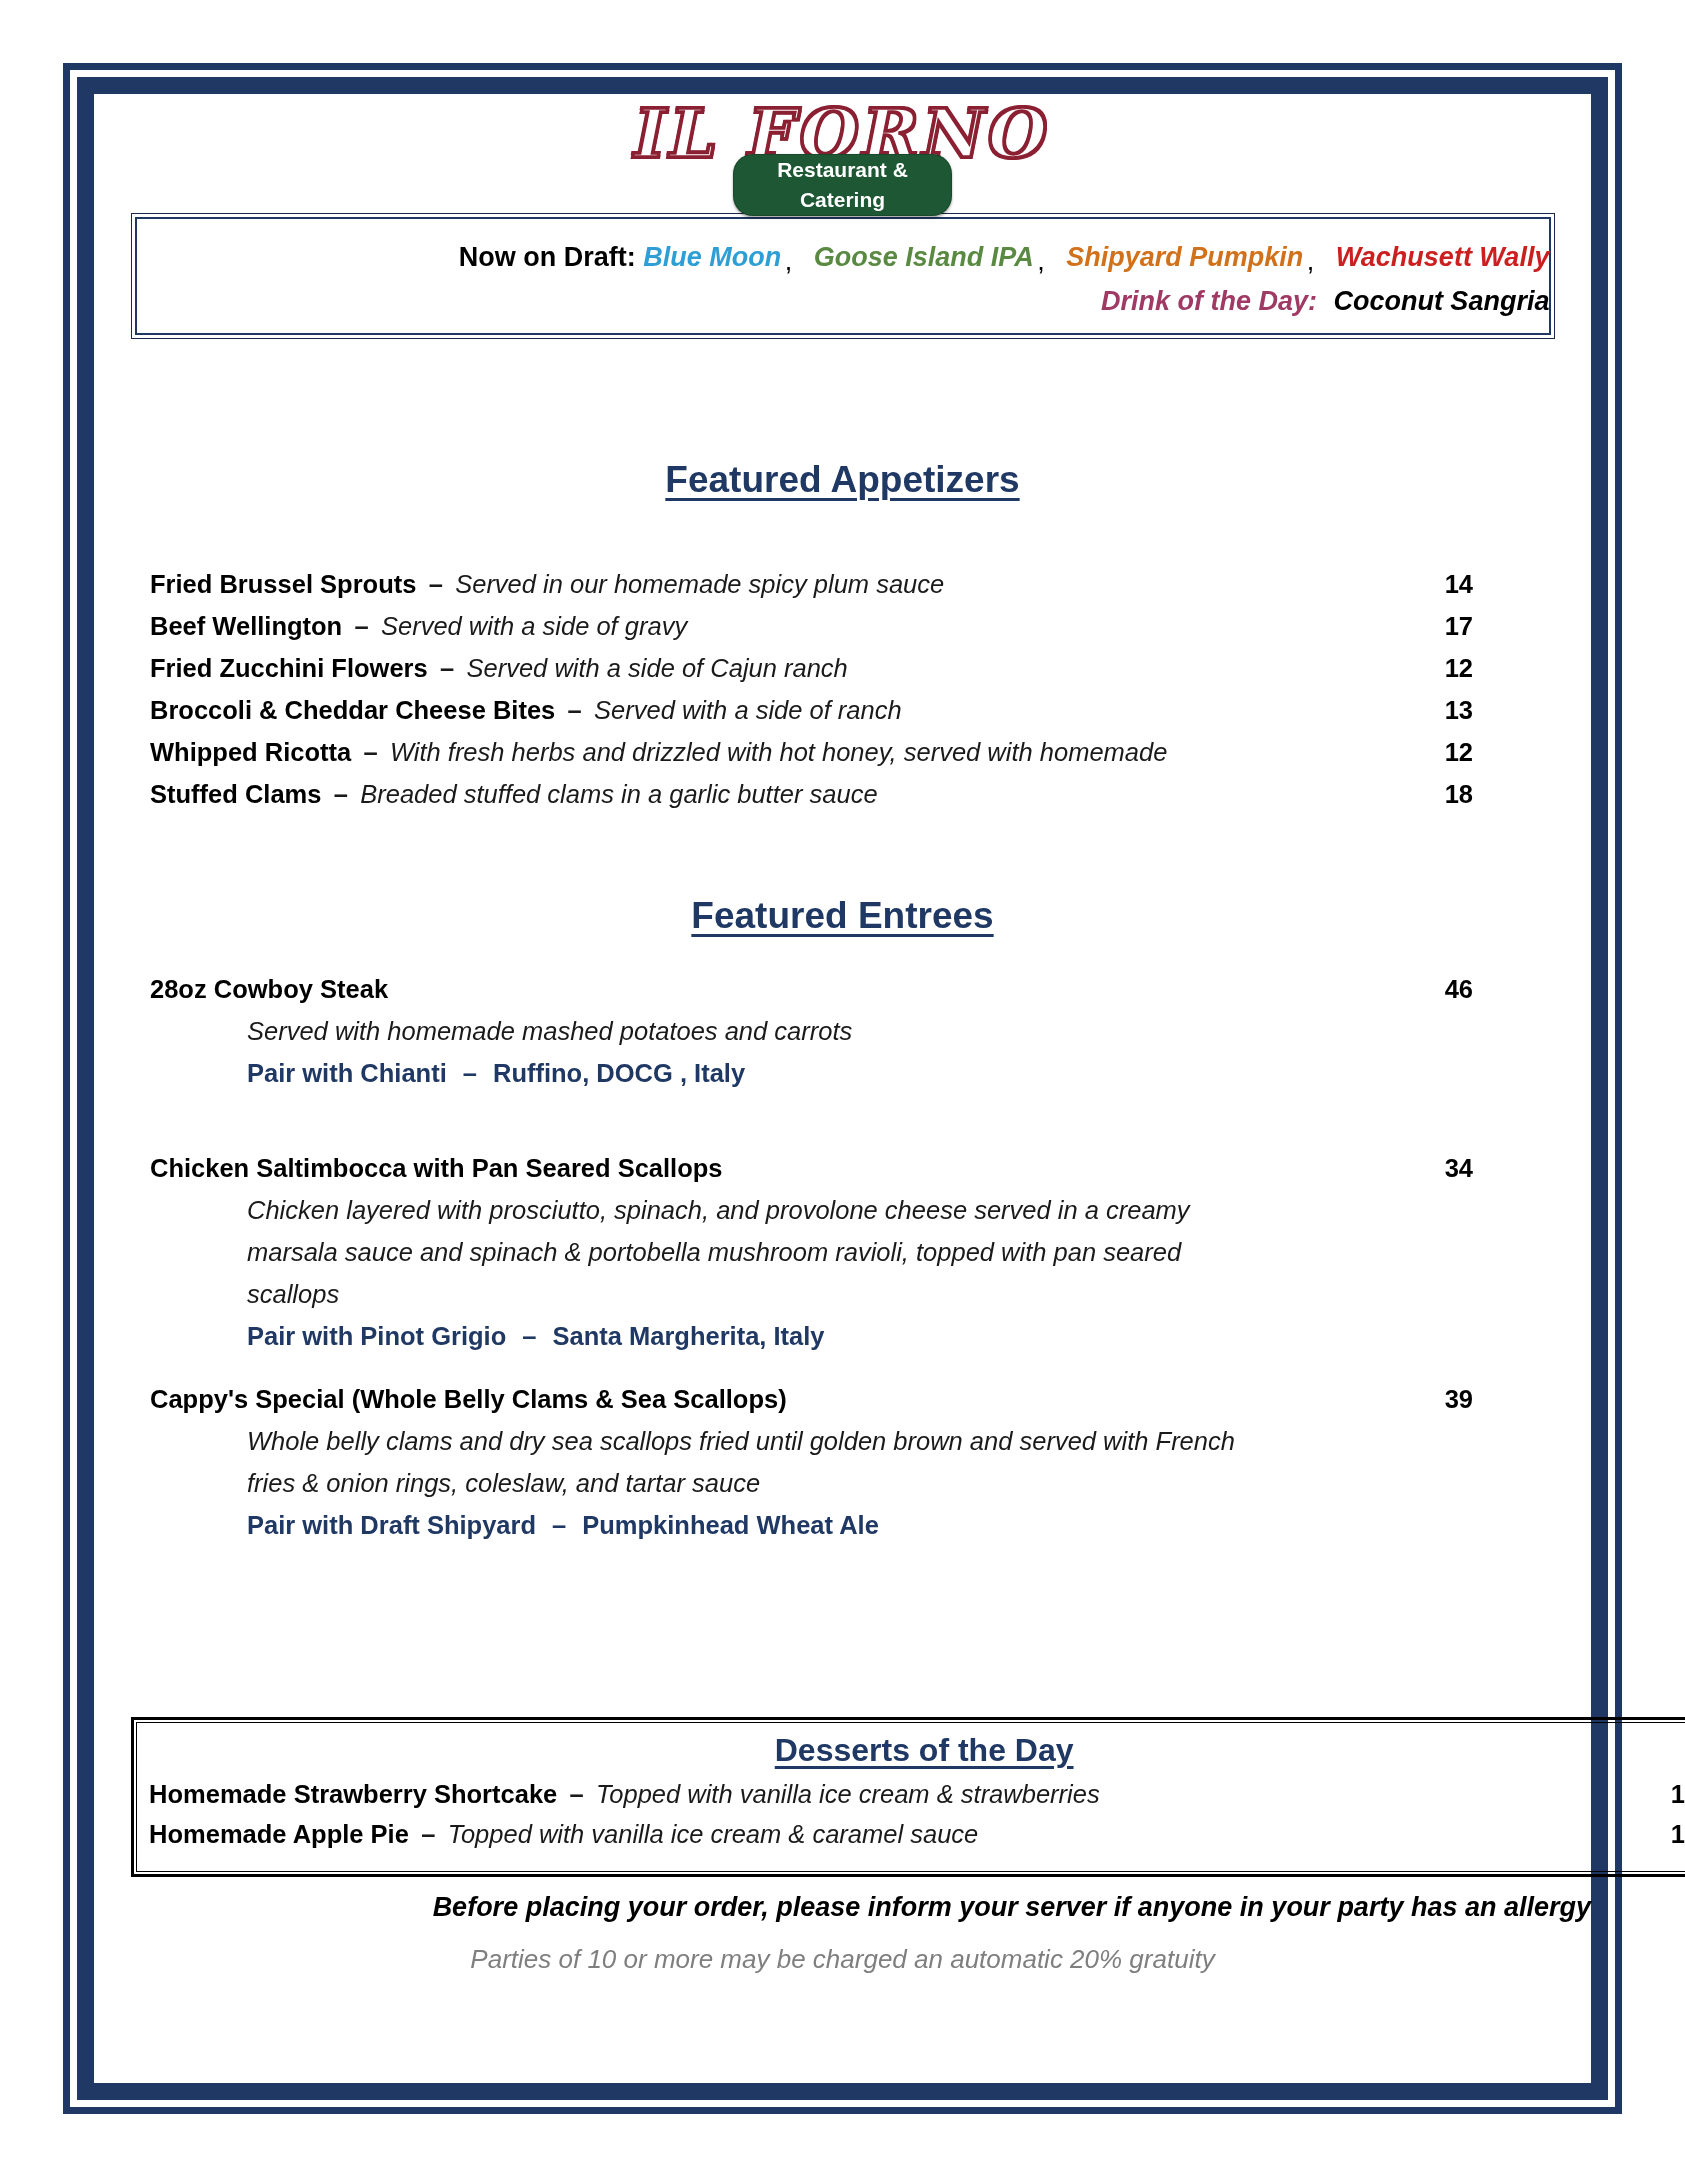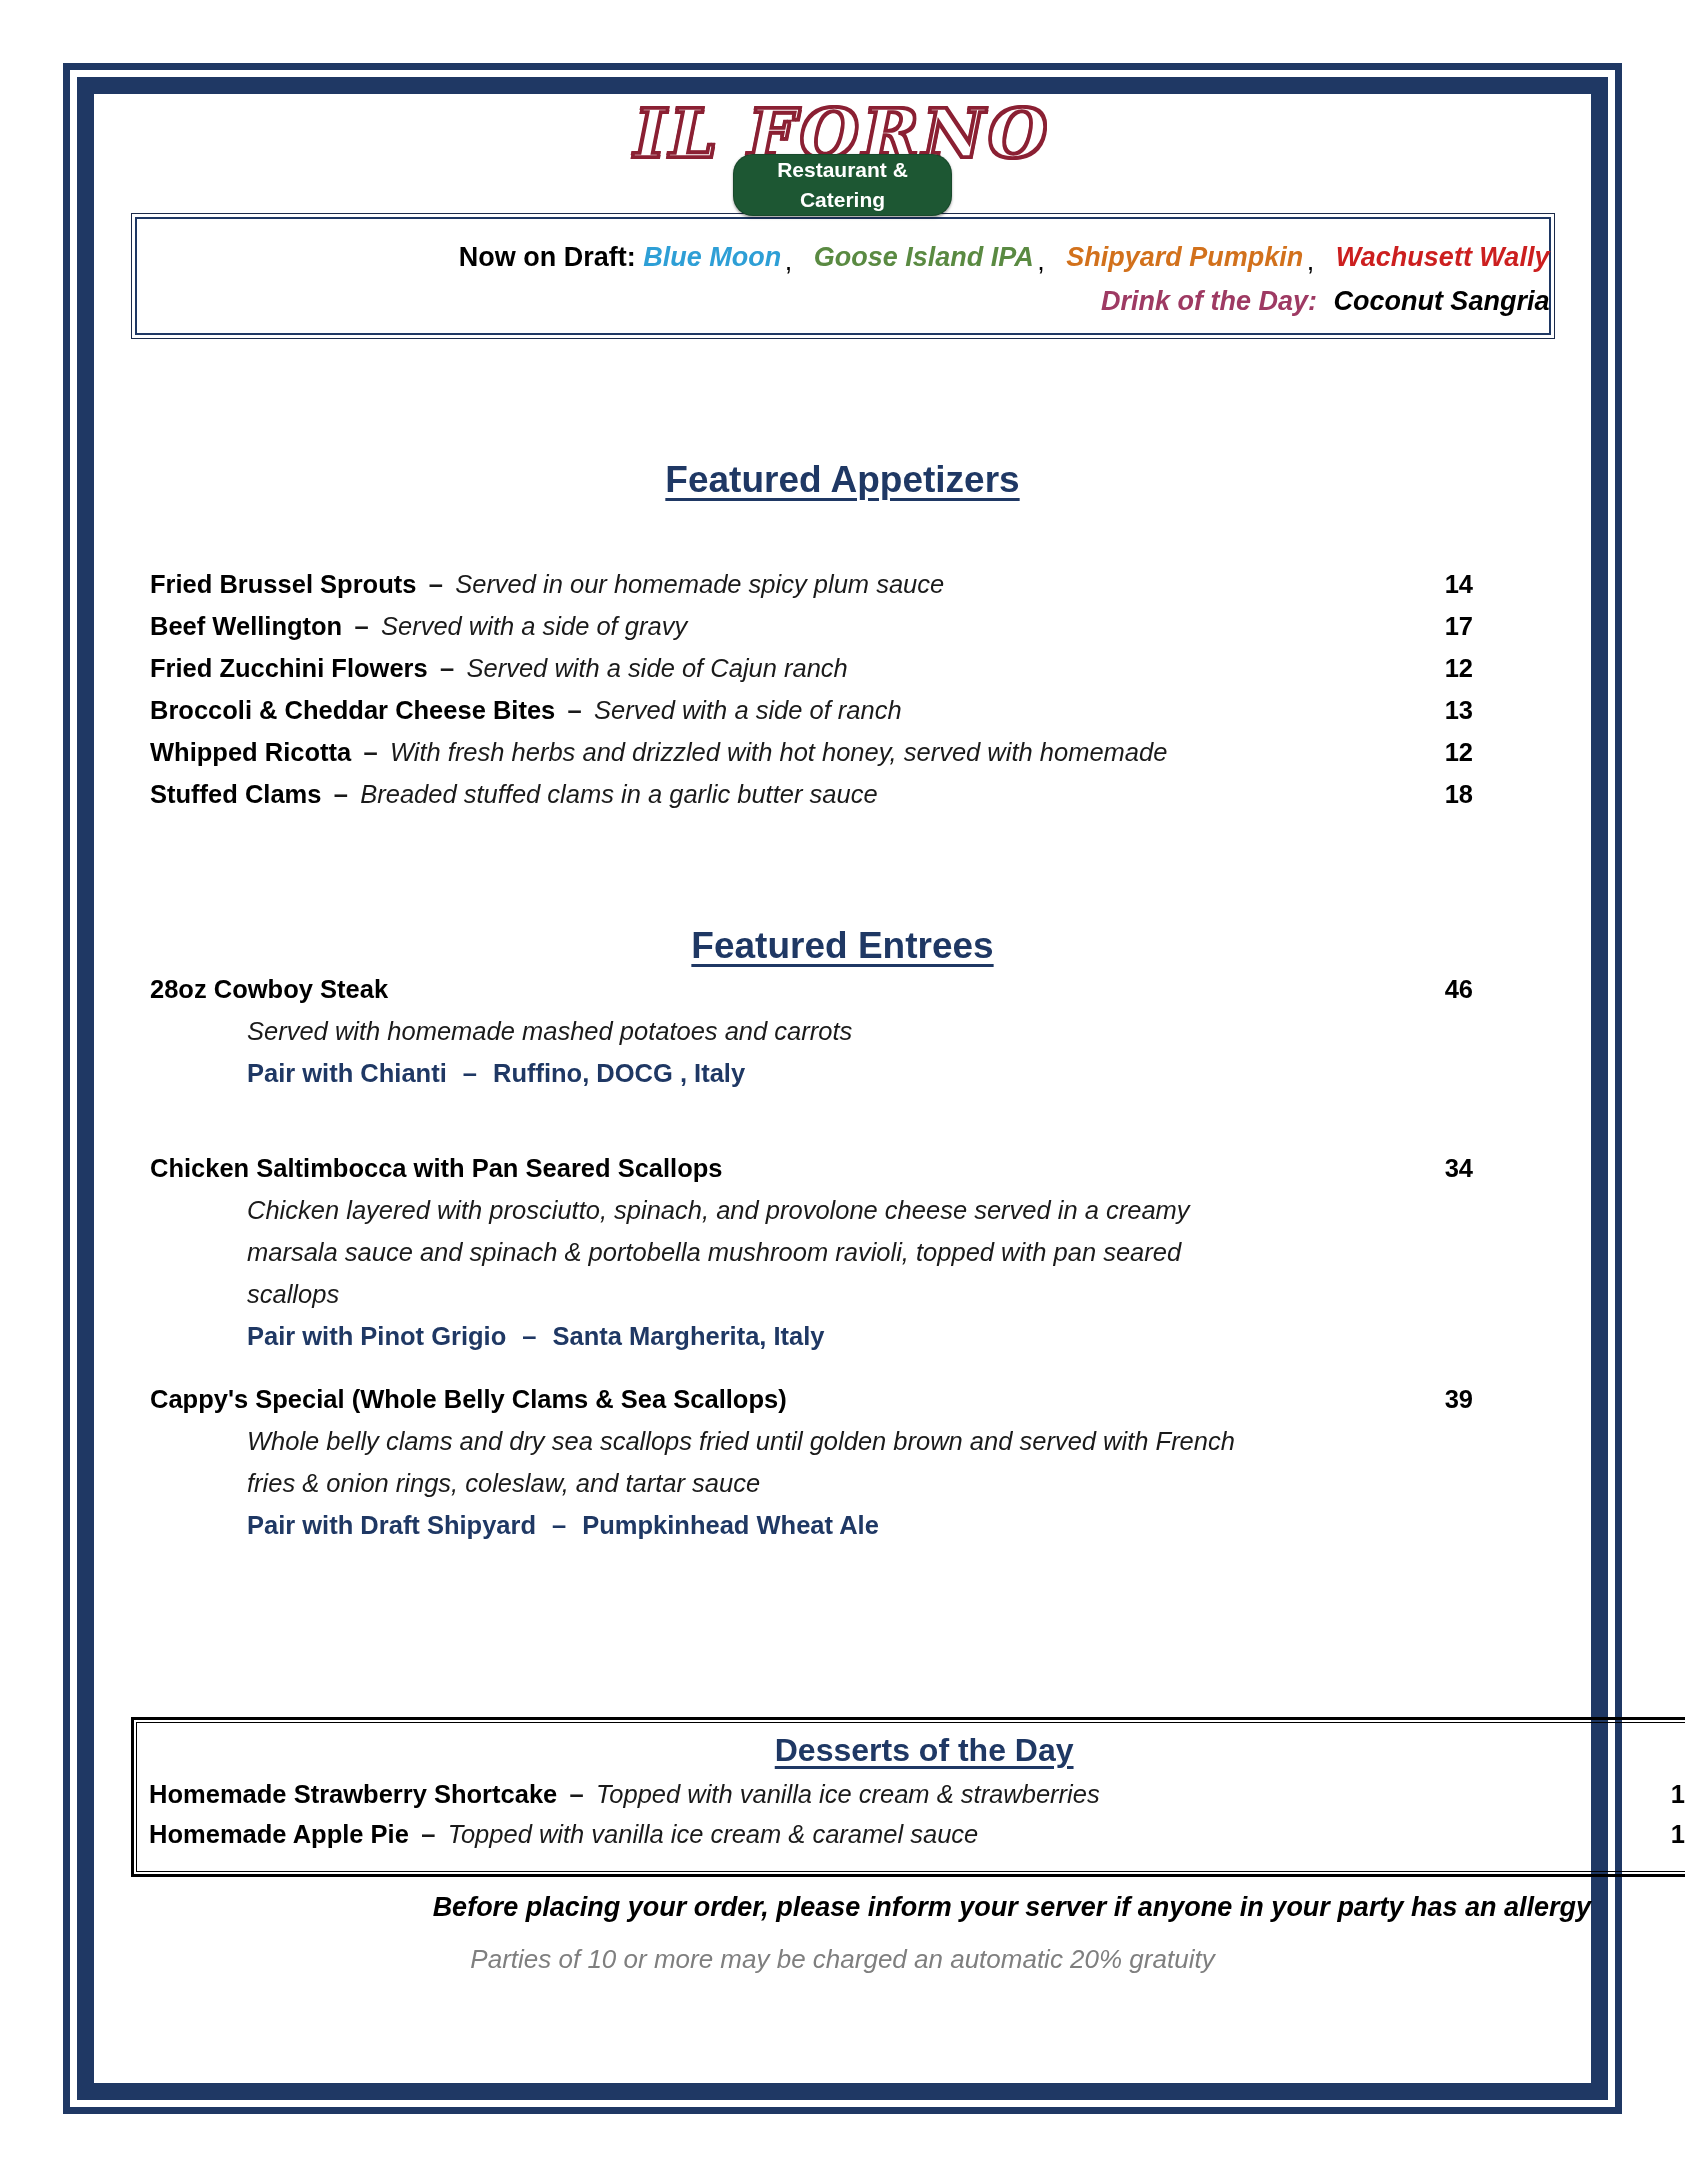--- a/index.html
+++ b/index.html
@@ -124,21 +124,21 @@
             <div><span class="item-name">Whipped Ricotta</span><span class="dash">–</span><span class="item-desc">With fresh herbs and drizzled with hot honey, served with homemade</span></div>
           </div>
           <div class="price">12</div>
         </div>
         <div class="row">
           <div class="row-main"><span class="item-name">Stuffed Clams</span><span class="dash">–</span><span class="item-desc">Breaded stuffed clams in a garlic butter sauce</span></div>
           <div class="price">18</div>
         </div>
       </div>
 
-      <div class="section-heading" style="top:831px;">
+      <div class="section-heading" style="top:801px;">
         <span>Featured Entrees</span>
       </div>
 
       <div class="list" style="top:874px;">
         <div class="row">
           <div class="row-main entree-name">28oz Cowboy Steak</div>
           <div class="price">46</div>
         </div>
         <div class="entree-desc">Served with homemade mashed potatoes and carrots</div>
         <div class="pair-line"><span>Pair with Chianti</span><span class="pair-dash">–</span><span>Ruffino, DOCG , Italy</span></div>

